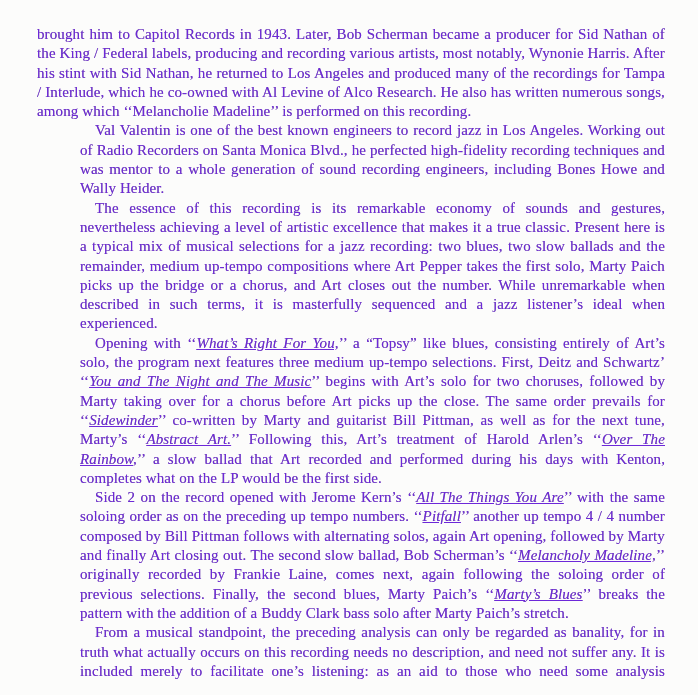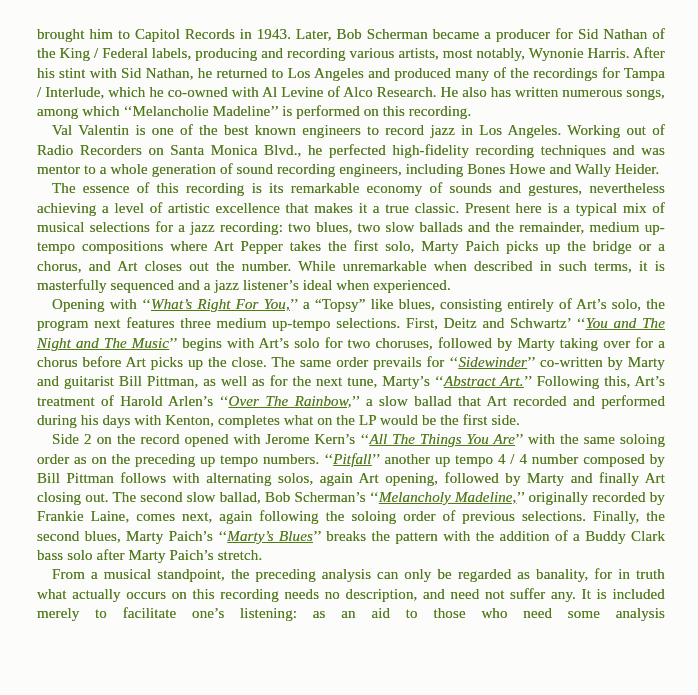--- a/index.html
+++ b/index.html
@@ -19,29 +19,29 @@
   .text-block {
     font-family: "Liberation Serif", "DejaVu Serif", serif;
     font-size: 15px;
     line-height: 19.3px;
     color: #464646;
     text-align: justify;
     letter-spacing: 0.12px;
     text-shadow: 0 0 0.5px rgba(70,70,70,0.55);
   }
   .para { margin: 0; text-indent: 0; }
-  .para.indent { text-indent: 15px; }
+  .para.indent { text-indent: 15px; margin-left: 43px; }
   .para:last-child { text-align-last: justify; }
   .em { font-style: italic; text-decoration: underline; }
 </style>
 </head>
 <body style="background: rgb(252, 252, 251);">
 
 <div class="page">
-  <div class="text-block" id="text-block" style="color: #4d7c0f;">
+  <div class="text-block" id="text-block" style="color: #6d28d9;">
       <p class="para"><span class="plain">brought him to Capitol Records in 1943. Later, Bob Scherman became a producer for Sid Nathan of the King / Federal labels, producing and recording various artists, most notably, Wynonie Harris. After his stint with Sid Nathan, he returned to Los Angeles and produced many of the recordings for Tampa / Interlude, which he co-owned with Al Levine of Alco Research. He also has written numerous songs, among which ‘‘Melancholie Madeline’’ is performed on this recording.</span></p>
       <p class="para indent"><span class="plain">Val Valentin is one of the best known engineers to record jazz in Los Angeles. Working out of Radio Recorders on Santa Monica Blvd., he perfected high-fidelity recording techniques and was mentor to a whole generation of sound recording engineers, including Bones Howe and Wally Heider.</span></p>
       <p class="para indent"><span class="plain">The essence of this recording is its remarkable economy of sounds and gestures, nevertheless achieving a level of artistic excellence that makes it a true classic. Present here is a typical mix of musical selections for a jazz recording: two blues, two slow ballads and the remainder, medium up-tempo compositions where Art Pepper takes the first solo, Marty Paich picks up the bridge or a chorus, and Art closes out the number. While unremarkable when described in such terms, it is masterfully sequenced and a jazz listener’s ideal when experienced.</span></p>
       <p class="para indent"><span class="plain">Opening with ‘‘</span><span class="em">What’s Right For You,</span><span class="plain">’’ a “Topsy” like blues, consisting entirely of Art’s solo, the program next features three medium up-tempo selections. First, Deitz and Schwartz’ ‘‘</span><span class="em">You and The Night and The Music</span><span class="plain">’’ begins with Art’s solo for two choruses, followed by Marty taking over for a chorus before Art picks up the close. The same order prevails for ‘‘</span><span class="em">Sidewinder</span><span class="plain">’’ co-written by Marty and guitarist Bill Pittman, as well as for the next tune, Marty’s ‘‘</span><span class="em">Abstract Art.</span><span class="plain">’’ Following this, Art’s treatment of Harold Arlen’s ‘‘</span><span class="em">Over The Rainbow,</span><span class="plain">’’ a slow ballad that Art recorded and performed during his days with Kenton, completes what on the LP would be the first side.</span></p>
       <p class="para indent"><span class="plain">Side 2 on the record opened with Jerome Kern’s ‘‘</span><span class="em">All The Things You Are</span><span class="plain">’’ with the same soloing order as on the preceding up tempo numbers. ‘‘</span><span class="em">Pitfall</span><span class="plain">’’ another up tempo 4 / 4 number composed by Bill Pittman follows with alternating solos, again Art opening, followed by Marty and finally Art closing out. The second slow ballad, Bob Scherman’s ‘‘</span><span class="em">Melancholy Madeline,</span><span class="plain">’’ originally recorded by Frankie Laine, comes next, again following the soloing order of previous selections. Finally, the second blues, Marty Paich’s ‘‘</span><span class="em">Marty’s Blues</span><span class="plain">’’ breaks the pattern with the addition of a Buddy Clark bass solo after Marty Paich’s stretch.</span></p>
       <p class="para indent"><span class="plain">From a musical standpoint, the preceding analysis can only be regarded as banality, for in truth what actually occurs on this recording needs no description, and need not suffer any. It is included merely to facilitate one’s listening: as an aid to those who need some analysis</span></p>
     </div>
 </div>
 
 </body></html>

